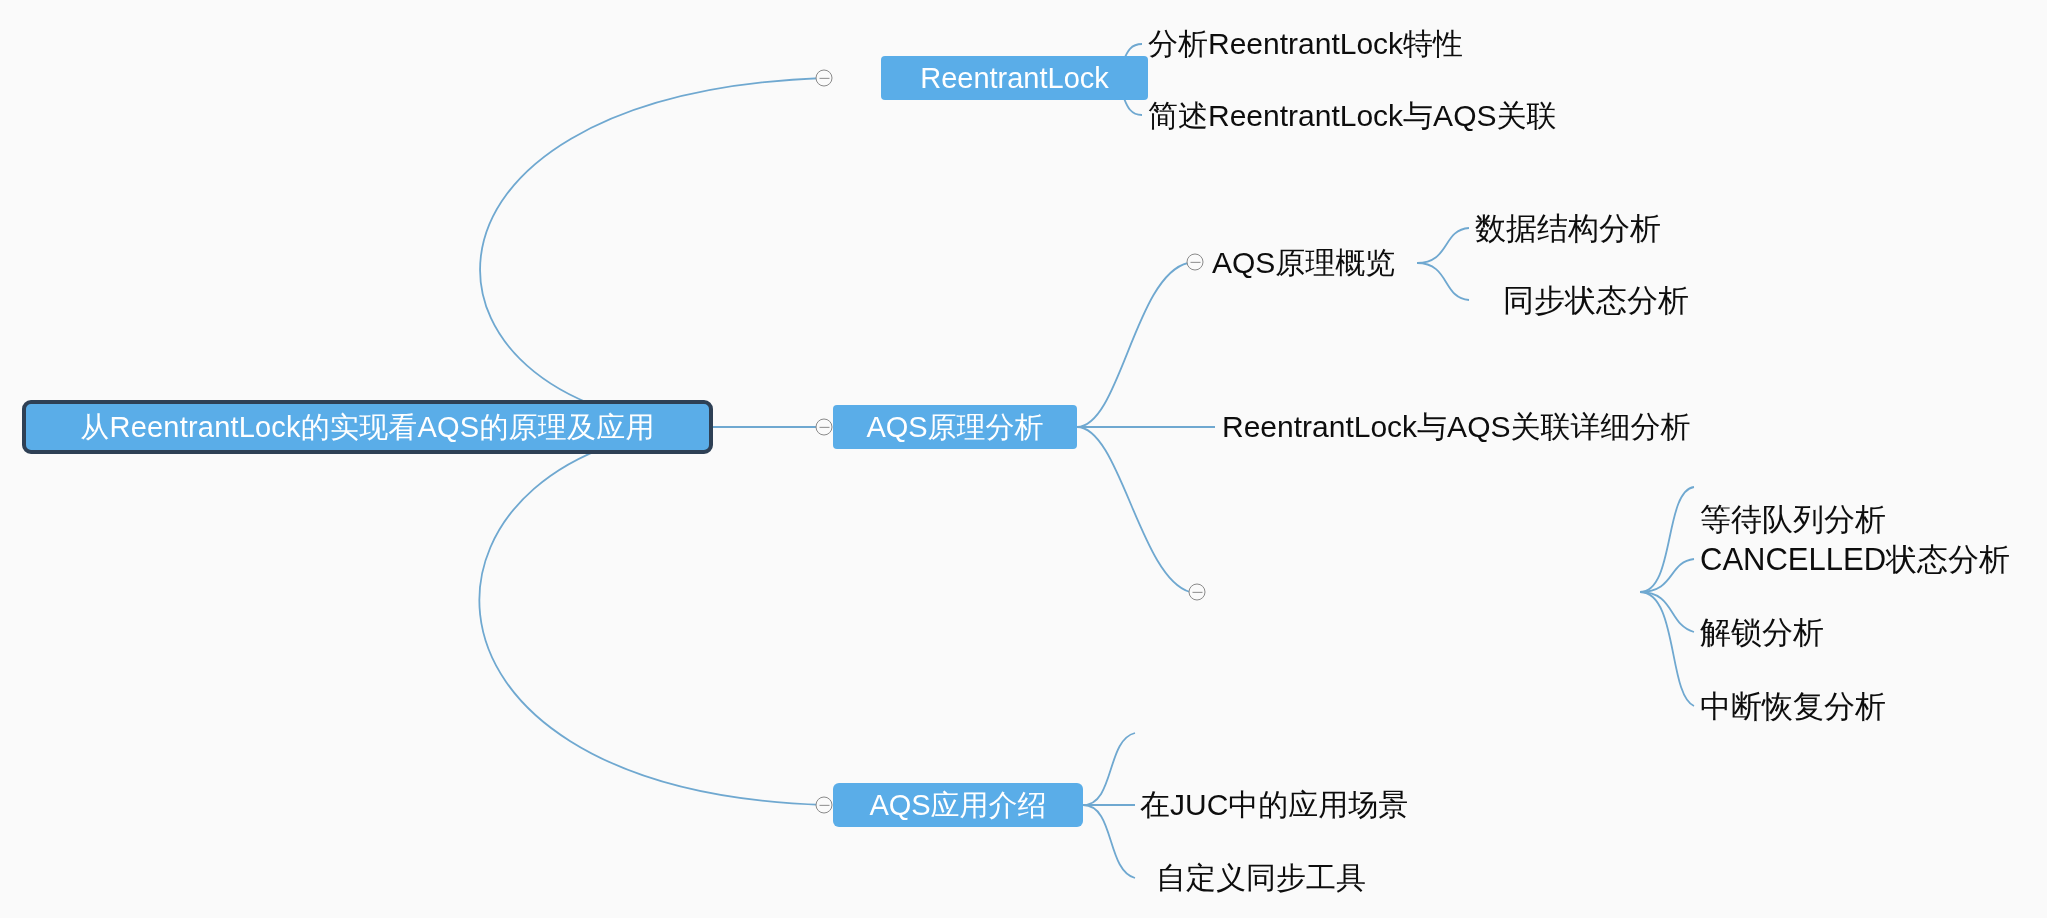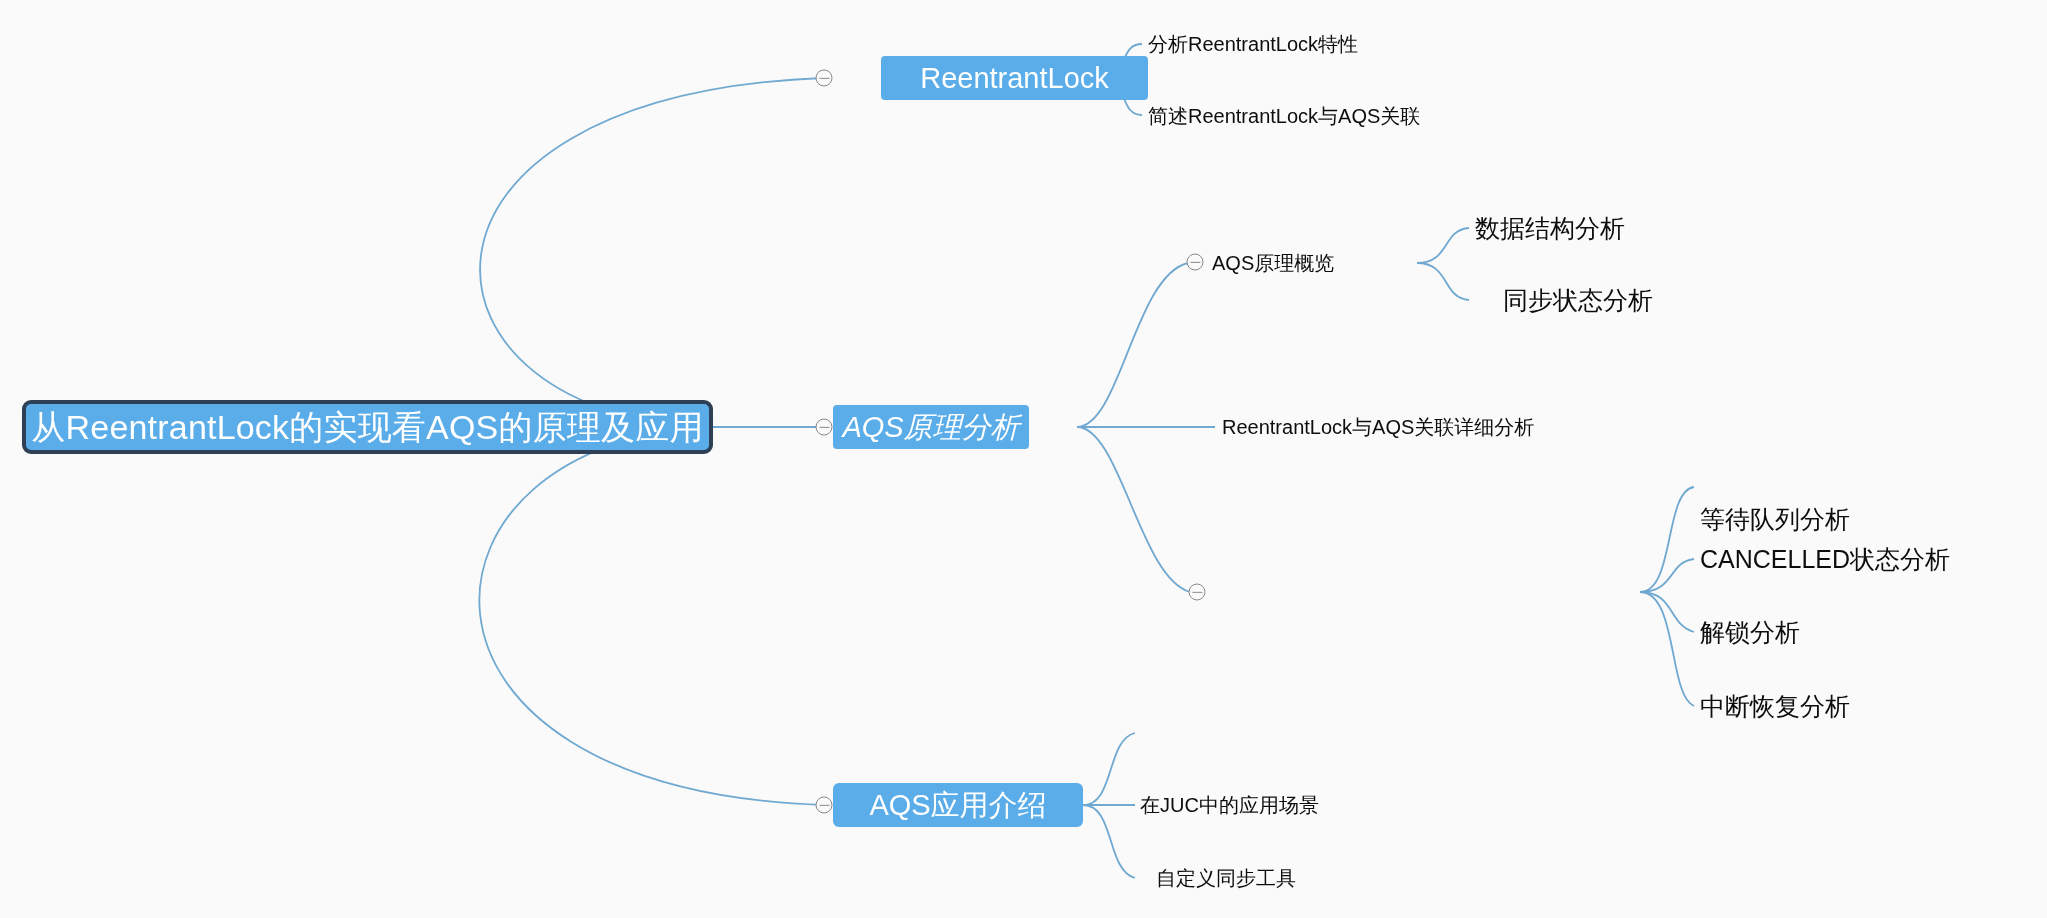--- a/index.html
+++ b/index.html
@@ -25,21 +25,21 @@
   }
 
   
   .root-node {
     position: absolute;
     box-sizing: border-box;
     background: #5aade8;
     border: 4px solid #2e4055;
     border-radius: 9px;
     color: #ffffff;
-    font-size: 34px;
+    font-size: 29px;
     line-height: 1;
     display: flex;
     align-items: center;
     justify-content: center;
     padding: 0 11px;
     white-space: nowrap;
     letter-spacing: 0.2px;
   }
 
   
@@ -55,27 +55,27 @@
     align-items: center;
     justify-content: center;
     padding: 0 16px;
     white-space: nowrap;
   }
 
   
   .text-node {
     position: absolute;
     color: #0d0d0d;
-    font-size: 20px;
+    font-size: 30px;
     line-height: 1;
     white-space: nowrap;
     transform: translateY(-50%);
   }
   .text-node.lvl3 {
-    font-size: 25px;
+    font-size: 31px;
   }
 
   
   .toggle {
     position: absolute;
     width: 17px;
     height: 17px;
     box-sizing: border-box;
     border: 1.3px solid #8a8a8a;
     border-radius: 50%;
@@ -130,21 +130,21 @@
 
   <div class="root-node" style="left:22px; top:400px; width:691px; height:54px;">从ReentrantLock的实现看AQS的原理及应用</div>
 
   <div class="toggle" style="left:824px; top:78px;"></div>
   <div class="branch-node" style="left:833px; top:56px; width:267px; height:44px;margin-left:48px;">ReentrantLock</div>
 
   <div class="text-node" style="left:1148px; top:44px;">分析ReentrantLock特性</div>
   <div class="text-node" style="left:1148px; top:116px;">简述ReentrantLock与AQS关联</div>
 
   <div class="toggle" style="left:824px; top:427px;"></div>
-  <div class="branch-node" style="left:833px; top:405px; width:196px; height:44px;font-style:italic;">AQS原理分析</div>
+  <div class="branch-node" style="left:833px; top:405px; width:244px; height:44px;">AQS原理分析</div>
 
   <div class="toggle" style="left:1195px; top:262px;"></div>
   <div class="text-node" style="left:1212px; top:263px;">AQS原理概览</div>
 
   <div class="text-node lvl3" style="left:1475px; top:228px;">数据结构分析</div>
   <div class="text-node lvl3" style="left:1475px; top:300px;margin-left:28px;">同步状态分析</div>
 
   <div class="text-node" style="left:1222px; top:427px;">ReentrantLock与AQS关联详细分析</div>
 
   <div class="toggle" style="left:1197px; top:592px;"></div>

